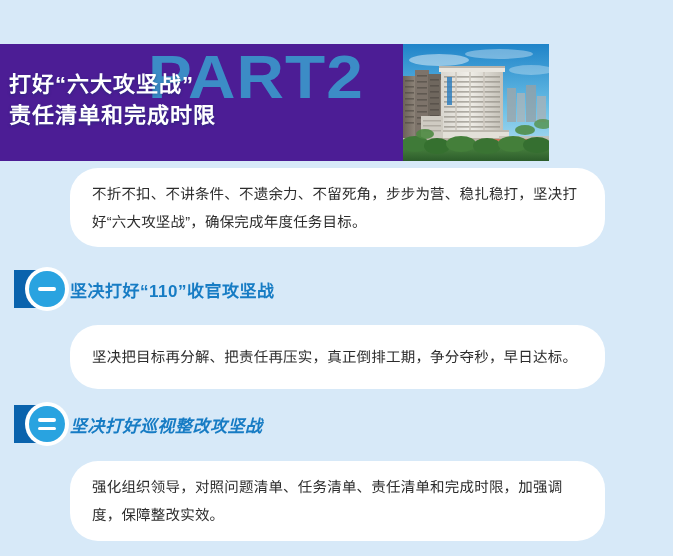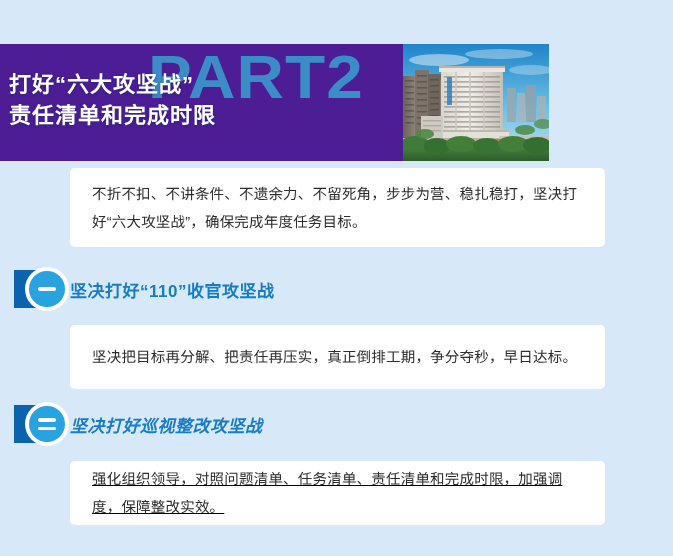--- a/index.html
+++ b/index.html
@@ -66,35 +66,35 @@
     overflow: hidden;
   }
   .banner-photo svg { display: block; }
 
   
   .card {
     position: absolute;
     left: 70px;
     width: 535px;
     background: #ffffff;
-    border-radius: 5px;
+    border-radius: 28px;
     box-sizing: border-box;
     padding: 18px 22px;
     display: flex;
     align-items: center;
   }
   .card-text {
     color: #2d2d2d;
     font-size: 14.5px;
     line-height: 28px;
     letter-spacing: .2px;
   }
   #card-1 { top: 168px; height: 79px; }
   #card-2 { top: 325px; height: 64px; }
-  #card-3 { top: 461px; height: 64px; text-decoration: underline; }
+  #card-3 { top: 461px; height: 80px; }
 
   
   .section-head {
     position: absolute;
     left: 0;
     height: 44px;
     display: flex;
     align-items: center;
   }
   #section-1 { top: 267px; }

